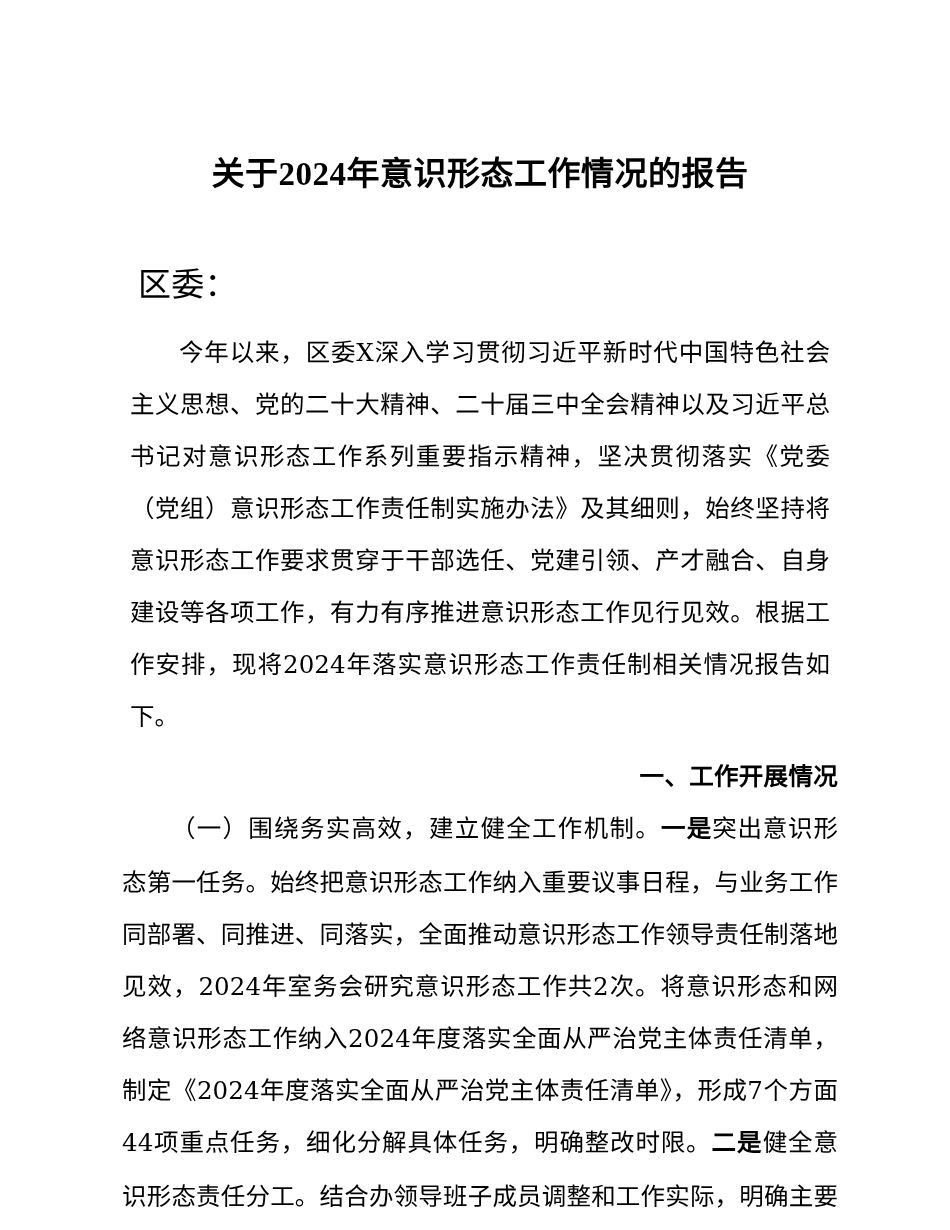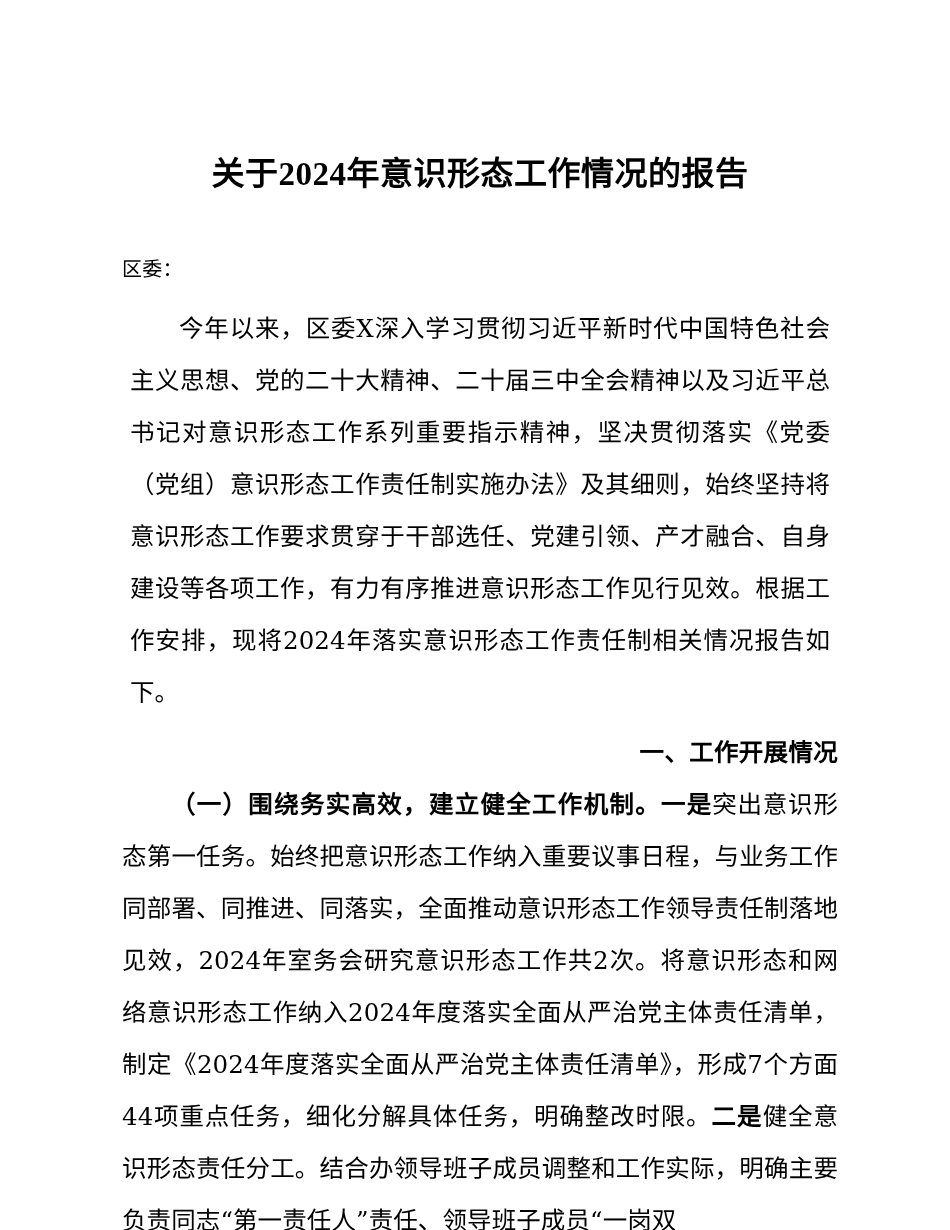--- a/index.html
+++ b/index.html
@@ -35,23 +35,23 @@
     font-weight: bold;
     font-size: 33px;
     line-height: 1.35;
     letter-spacing: 0.5px;
     padding-top: 152px;
     white-space: nowrap;
   }
 
   
   .salutation {
-    margin: 0;
+    margin: 16px;
     font-family: "DejaVu Serif", "Liberation Serif", serif;
-    font-size: 20px;
+    font-size: 33px;
     line-height: 52px;
     padding-top: 46px;
     letter-spacing: 0.2px;
   }
 
   
   .body-para {
     margin: 8px;
     font-family: "DejaVu Serif", "Liberation Serif", serif;
     font-size: 24.5px;
@@ -83,26 +83,26 @@
     line-height: 52px;
     text-align: justify;
     text-align-last: left;
     text-justify: inter-character;
     letter-spacing: 0.1px;
     text-indent: 2em;
   }
 
   .sub-label {
     font-family: "Liberation Serif", "DejaVu Serif", serif;
-    font-weight: bold;
+    font-weight: normal;
     letter-spacing: 0.6px;
   }
 
   .enum-label {
-    font-family: Liberation Serif, serif;
+    font-family: Liberation Mono, monospace;
     font-weight: bold;
     letter-spacing: 0.4px;
   }
 </style>
 </head>
 <body>
 
 <div class="page">
 
   <h1 class="doc-title">关于2024年意识形态工作情况的报告</h1>

